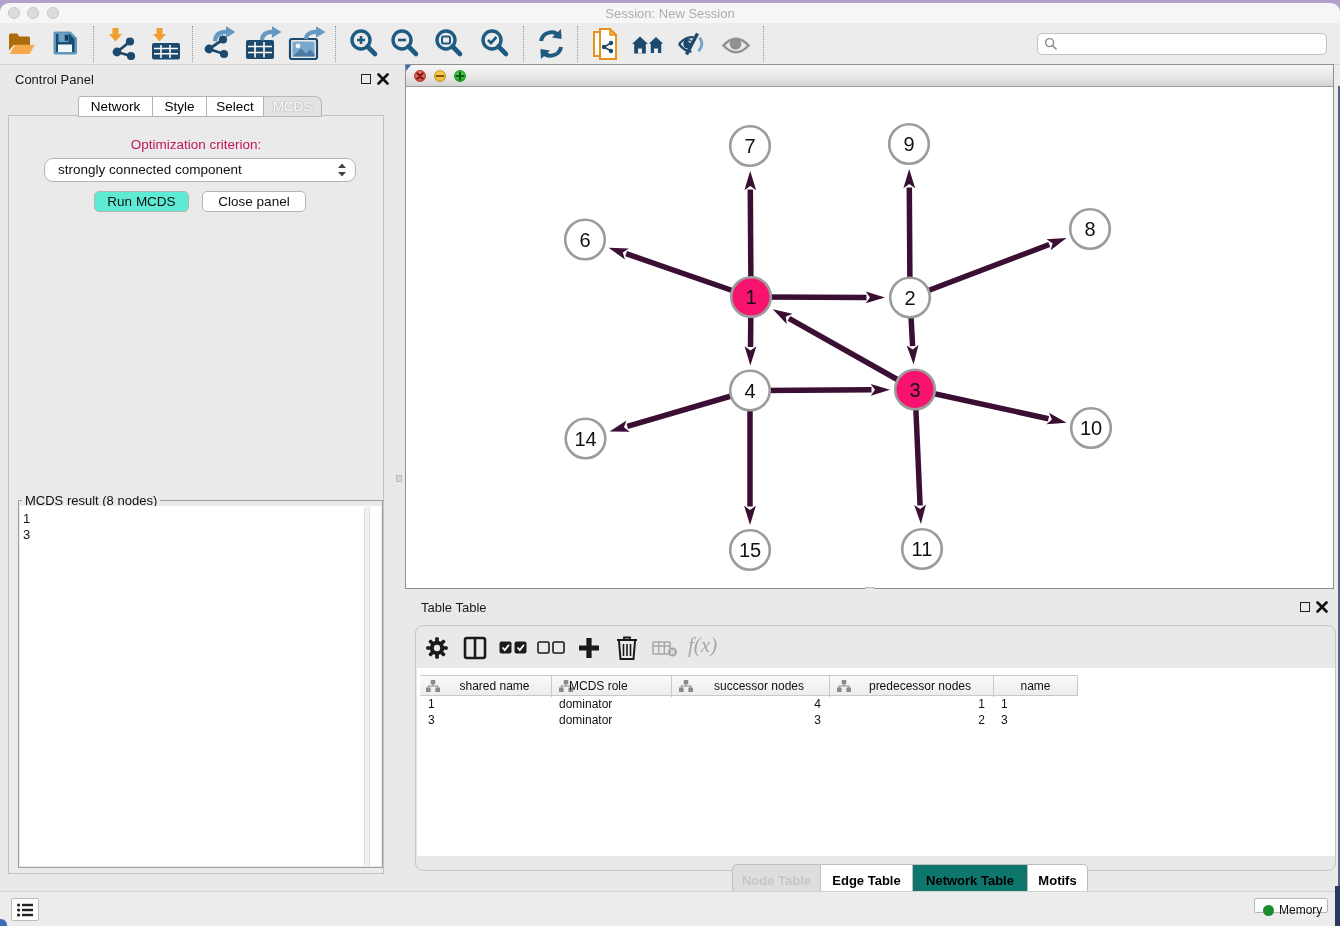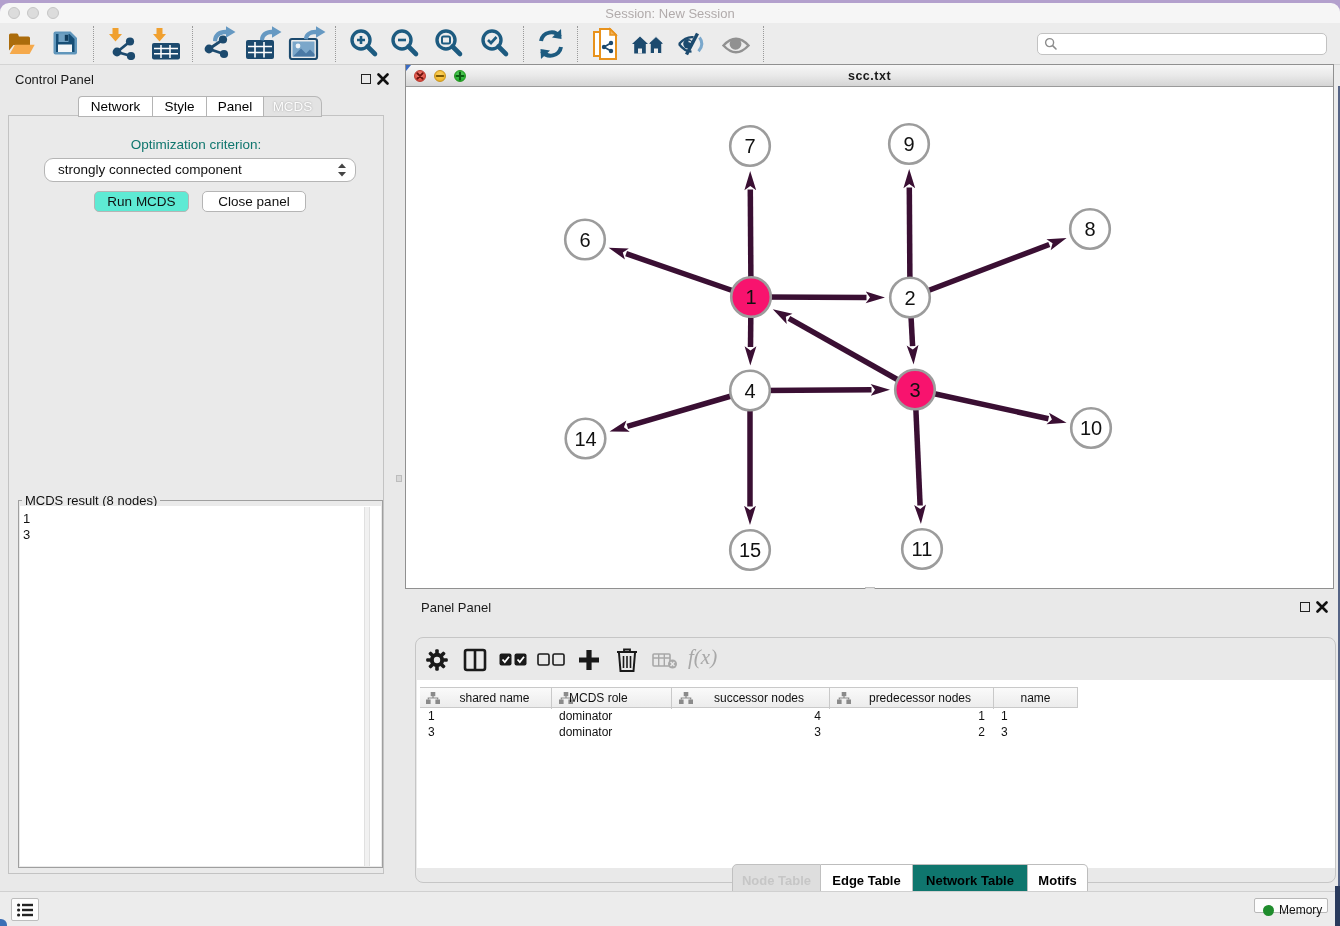--- a/index.html
+++ b/index.html
@@ -155,25 +155,25 @@
 <div class="abs" style="left:361px;top:74px;width:10px;height:10px;border:1.5px solid #222;"></div>
 <svg class="abs" width="12" height="12" viewBox="0 0 12 12" style="left:377px;top:73px;">
     <path d="M1.5 1.5 L10.5 10.5 M10.5 1.5 L1.5 10.5" stroke="#111" stroke-width="2.6" stroke-linecap="round"></path>
   </svg>
 
 <div class="abs" style="left:8px;top:115px;width:376px;height:759px;border:1px solid #c3c3c3;background:#eaeaea;"></div>
 
 <div class="abs" style="left:78px;top:96px;height:21px;display:flex;font-size:13.5px;">
   <div style="width:74px;background:#fff;border:1px solid #b4b4b4;border-right:none;border-radius:4px 0 0 0;display:flex;align-items:center;justify-content:center;">Network</div>
   <div style="width:54px;background:#fff;border:1px solid #b4b4b4;border-right:none;display:flex;align-items:center;justify-content:center;">Style</div>
-  <div style="width:58px;background:#fff;border:1px solid #b4b4b4;display:flex;align-items:center;justify-content:center;">Panel</div>
+  <div style="width:58px;background:#fff;border:1px solid #b4b4b4;display:flex;align-items:center;justify-content:center;">Select</div>
   <div style="width:58px;background:#e3e3e3;border:1px solid #b7b7b7;border-left:none;border-radius:0 7px 0 0;display:flex;align-items:center;justify-content:center;color:#fdfdfd;text-shadow:0 0 2px #9a9a9a;">MCDS</div>
 </div>
 
-<div class="abs" style="left:0;top:137px;width:392px;text-align:center;font-size:13.5px;color:#0f766e;">Optimization criterion:</div>
+<div class="abs" style="left:0;top:137px;width:392px;text-align:center;font-size:13.5px;color:#be185d;">Optimization criterion:</div>
 
 <div class="abs" style="left:44px;top:158px;width:312px;height:24px;background:#fff;border:1px solid #b5b5b5;border-radius:9px;">
   <div style="position:absolute;left:13px;top:3px;font-size:13.5px;color:#111;">strongly connected component</div>
   <svg width="12" height="16" viewBox="0 0 12 16" style="position:absolute;right:7px;top:3px;">
       <path d="M2 6 L6 1.5 L10 6 Z" fill="#444"></path>
       <path d="M2 10 L6 14.5 L10 10 Z" fill="#444"></path>
     </svg>
 </div>
 
 <div class="abs" style="left:94px;top:191px;width:95px;height:21px;background:#5eead4;border:1px solid #b5b5b5;border-radius:5px;text-align:center;font-size:13.5px;line-height:19px;color:#111;">Run MCDS</div>
@@ -201,21 +201,20 @@
   <div style="position:absolute;left:27.5px;top:5px;width:12px;height:12px;border-radius:50%;background:radial-gradient(circle at 50% 35%,#fad263,#f5bd33 60%,#d69c19);border:1px solid #c9961f;">
     <svg width="12" height="12" viewBox="0 0 12 12" style="position:absolute;left:-1px;top:-1px">
         <path d="M2.8 6 L9.2 6" stroke="#7d5a05" stroke-width="2.2" stroke-linecap="round"></path>
       </svg>
   </div>
   <div style="position:absolute;left:47.5px;top:5px;width:12px;height:12px;border-radius:50%;background:radial-gradient(circle at 50% 35%,#66cf68,#2eb93a 60%,#179323);border:1px solid #23971f;">
     <svg width="12" height="12" viewBox="0 0 12 12" style="position:absolute;left:-1px;top:-1px">
         <path d="M6 2.6 L6 9.4 M2.6 6 L9.4 6" stroke="#0b5e12" stroke-width="2.2" stroke-linecap="round"></path>
       </svg>
   </div>
-  <div style="position:absolute;left:0;top:4px;width:100%;text-align:center;font-size:12.5px;font-weight:600;color:#1a1a1a;letter-spacing:0.5px;">scc.txt</div>
 
   <svg id="graph" width="927px" height="501px" viewBox="0 0 927 501" style="position:absolute;left:0;top:22px;">
   <defs>
     <marker id="arr" markerUnits="userSpaceOnUse" markerWidth="21" markerHeight="13" refX="1" refY="6.5" orient="auto">
       <path d="M19.5 6.5 L0.2 0.6 L4.5 6.5 L0.2 12.4 Z" fill="#3a0f33"></path>
     </marker>
   </defs>
   <g id="edges">
 <line x1="345.0" y1="210.0" x2="344.3" y2="102.5" stroke="#3a0f33" stroke-width="5.5" marker-end="url(#arr)"></line>
 <line x1="345.0" y1="210.0" x2="220.1" y2="166.7" stroke="#3a0f33" stroke-width="5.5" marker-end="url(#arr)"></line>
@@ -255,27 +254,27 @@
 <circle cx="179.5" cy="351.5" r="19.8" fill="#ffffff" stroke="#9c9c9c" stroke-width="2.6"></circle>
 <text x="179.5" y="358.5" font-size="20" fill="#111" text-anchor="middle">14</text>
 <circle cx="344.0" cy="463.0" r="19.8" fill="#ffffff" stroke="#9c9c9c" stroke-width="2.6"></circle>
 <text x="344.0" y="470.0" font-size="20" fill="#111" text-anchor="middle">15</text>
 </g>
   </svg>
 </div>
 <div class="abs" style="left:865px;top:587px;width:10px;height:5px;background:#e0e0e0;border:1px solid #c0c0c0;"></div>
 
 <div class="abs" style="left:405px;top:589px;width:935px;height:302px;background:#e9e9e9;"></div>
-<div class="abs" style="left:421px;top:600px;font-size:13px;color:#1a1a1a;">Panel Panel</div>
+<div class="abs" style="left:421px;top:600px;font-size:13px;color:#1a1a1a;">Table Table</div>
 <div class="abs" style="left:1300px;top:602px;width:10px;height:10px;border:1.5px solid #222;"></div>
 <svg class="abs" width="12" height="12" viewBox="0 0 12 12" style="left:1316px;top:601px;">
     <path d="M1.5 1.5 L10.5 10.5 M10.5 1.5 L1.5 10.5" stroke="#111" stroke-width="2.6" stroke-linecap="round"></path>
   </svg>
 
-<div class="abs" style="left:415px;top:625px;width:921px;height:246px;border:1px solid #c6c6c6;border-radius:8px;background:#e9e9e9;overflow:hidden;margin-top:12px;">
+<div class="abs" style="left:415px;top:625px;width:921px;height:246px;border:1px solid #c6c6c6;border-radius:8px;background:#e9e9e9;overflow:hidden;">
   <div id="tbicons" style="position:absolute;left:0;top:0;width:100%;height:42px;">
 
     <svg width="24" height="24" viewBox="0 0 24 24" style="position:absolute;left:9px;top:10px;">
       <g fill="#1a1a1a">
         <circle cx="12" cy="12" r="7.2"></circle>
         <g>
           <rect x="10.2" y="1.2" width="3.6" height="5" rx="1.2"></rect>
           <rect x="10.2" y="17.8" width="3.6" height="5" rx="1.2"></rect>
           <rect x="1.2" y="10.2" width="5" height="3.6" rx="1.2"></rect>
           <rect x="17.8" y="10.2" width="5" height="3.6" rx="1.2"></rect>

